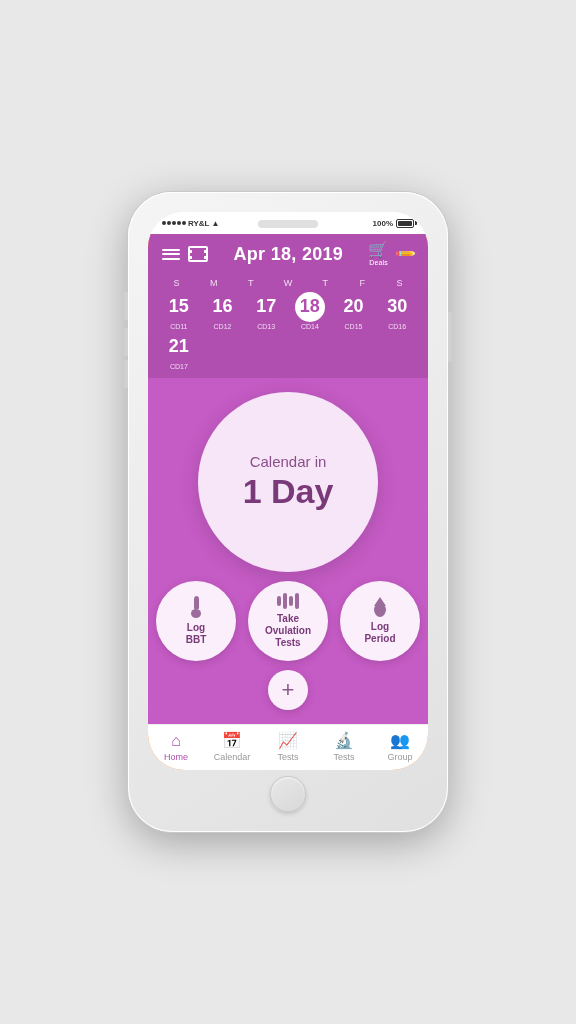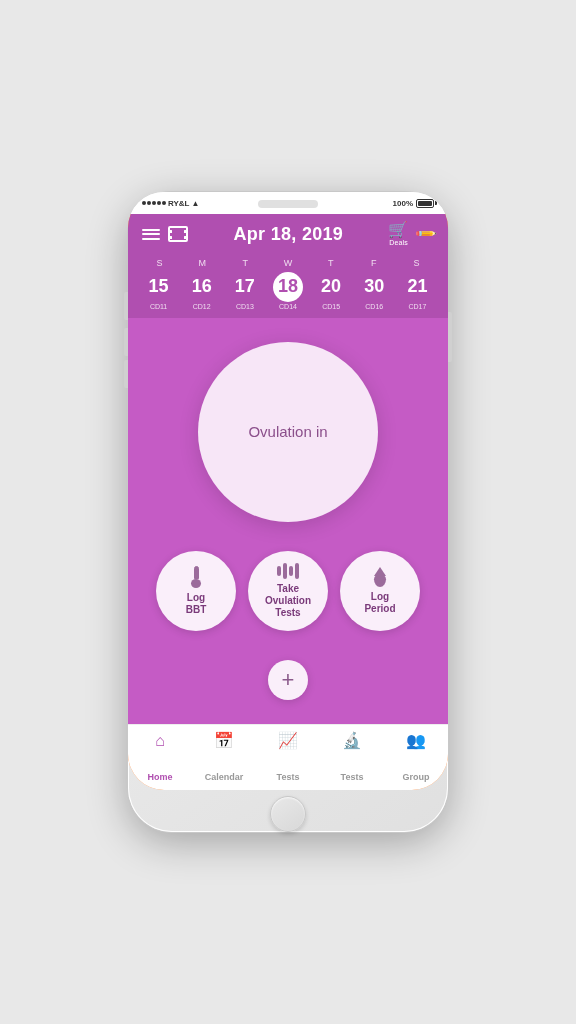--- a/index.html
+++ b/index.html
@@ -10,21 +10,21 @@
       align-items: center;
       min-height: 100vh;
       font-family: -apple-system, 'Helvetica Neue', Arial, sans-serif;
     }
 
     .phone-outer {
       width: 320px;
       height: 640px;
       background: linear-gradient(145deg, #f5f5f5, #e0e0e0);
       border-radius: 44px;
-      padding: 0;
+      padding: 20px;
       box-shadow:
         0 0 0 1px #c8c8c8,
         0 10px 40px rgba(0,0,0,0.3),
         inset 0 0 0 1px #ffffff;
       position: relative;
       display: flex;
       flex-direction: column;
       align-items: center;
     }
 
@@ -212,21 +212,21 @@
       margin-bottom: 4px;
     }
     .cal-day-header {
       font-size: 9px;
       color: rgba(255,255,255,0.8);
       font-weight: 500;
     }
 
     .calendar-dates {
       display: grid;
-      grid-template-columns: repeat(7, 1fr);
+      grid-template-columns: repeat(6, 1fr);
       text-align: center;
       gap: 2px;
     }
 
     .cal-date-cell {
       display: flex;
       flex-direction: column;
       align-items: center;
       gap: 1px;
     }
@@ -348,21 +348,21 @@
       display: flex;
       flex-direction: column;
       align-items: center;
       gap: 2px;
       cursor: pointer;
       flex: 1;
     }
 
     .nav-icon { font-size: 16px; color: #999; }
     .nav-icon.active { color: #b04fb0; }
-    .nav-label { font-size: 9px; color: #999; font-weight: 700; margin-top: 20px; }
+    .nav-label { font-size: 9px; color: #999; font-weight: 400; }
     .nav-label.active { color: #b04fb0; }
 
     
     .phone-home-btn {
       width: 36px;
       height: 36px;
       border-radius: 50%;
       background: linear-gradient(145deg, #e8e8e8, #d8d8d8);
       border: 1px solid #c8c8c8;
       margin-top: 6px;
@@ -496,21 +496,22 @@
           <div class="cal-date-cell">
             <span class="cal-date-num">21</span>
             <span class="cal-cd">CD17</span>
           </div>
         </div>
       </div>
 
       <div class="main-area">
 
         <div class="ovulation-circle">
-          <span class="ovulation-subtitle">Ovulation in</span>
+          <span class="ovulation-subtitle">Calendar in</span>
+          <span class="ovulation-main">1 Day</span>
         </div>
 
         <div class="action-buttons">
 
           <div class="action-btn">
             <div class="thermo-icon">
               <div class="thermo-stem"></div>
               <div class="thermo-bulb"></div>
             </div>
             <span class="action-btn-label">Log<br>BBT</span>

